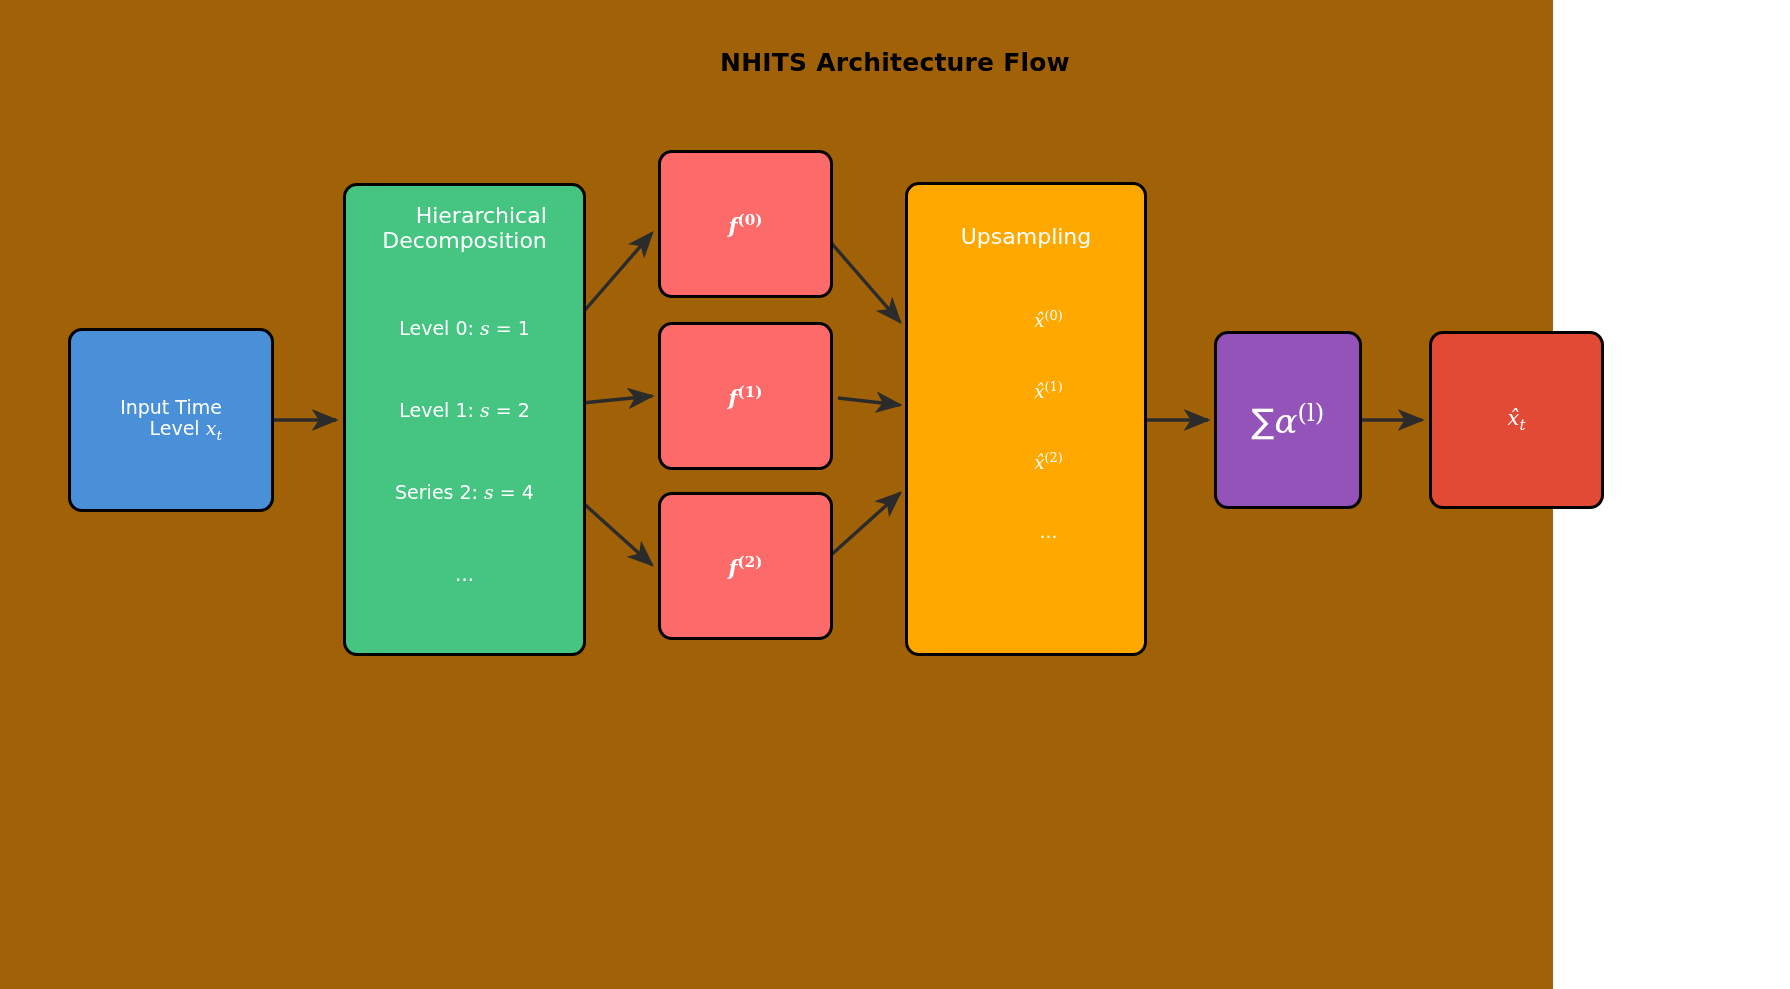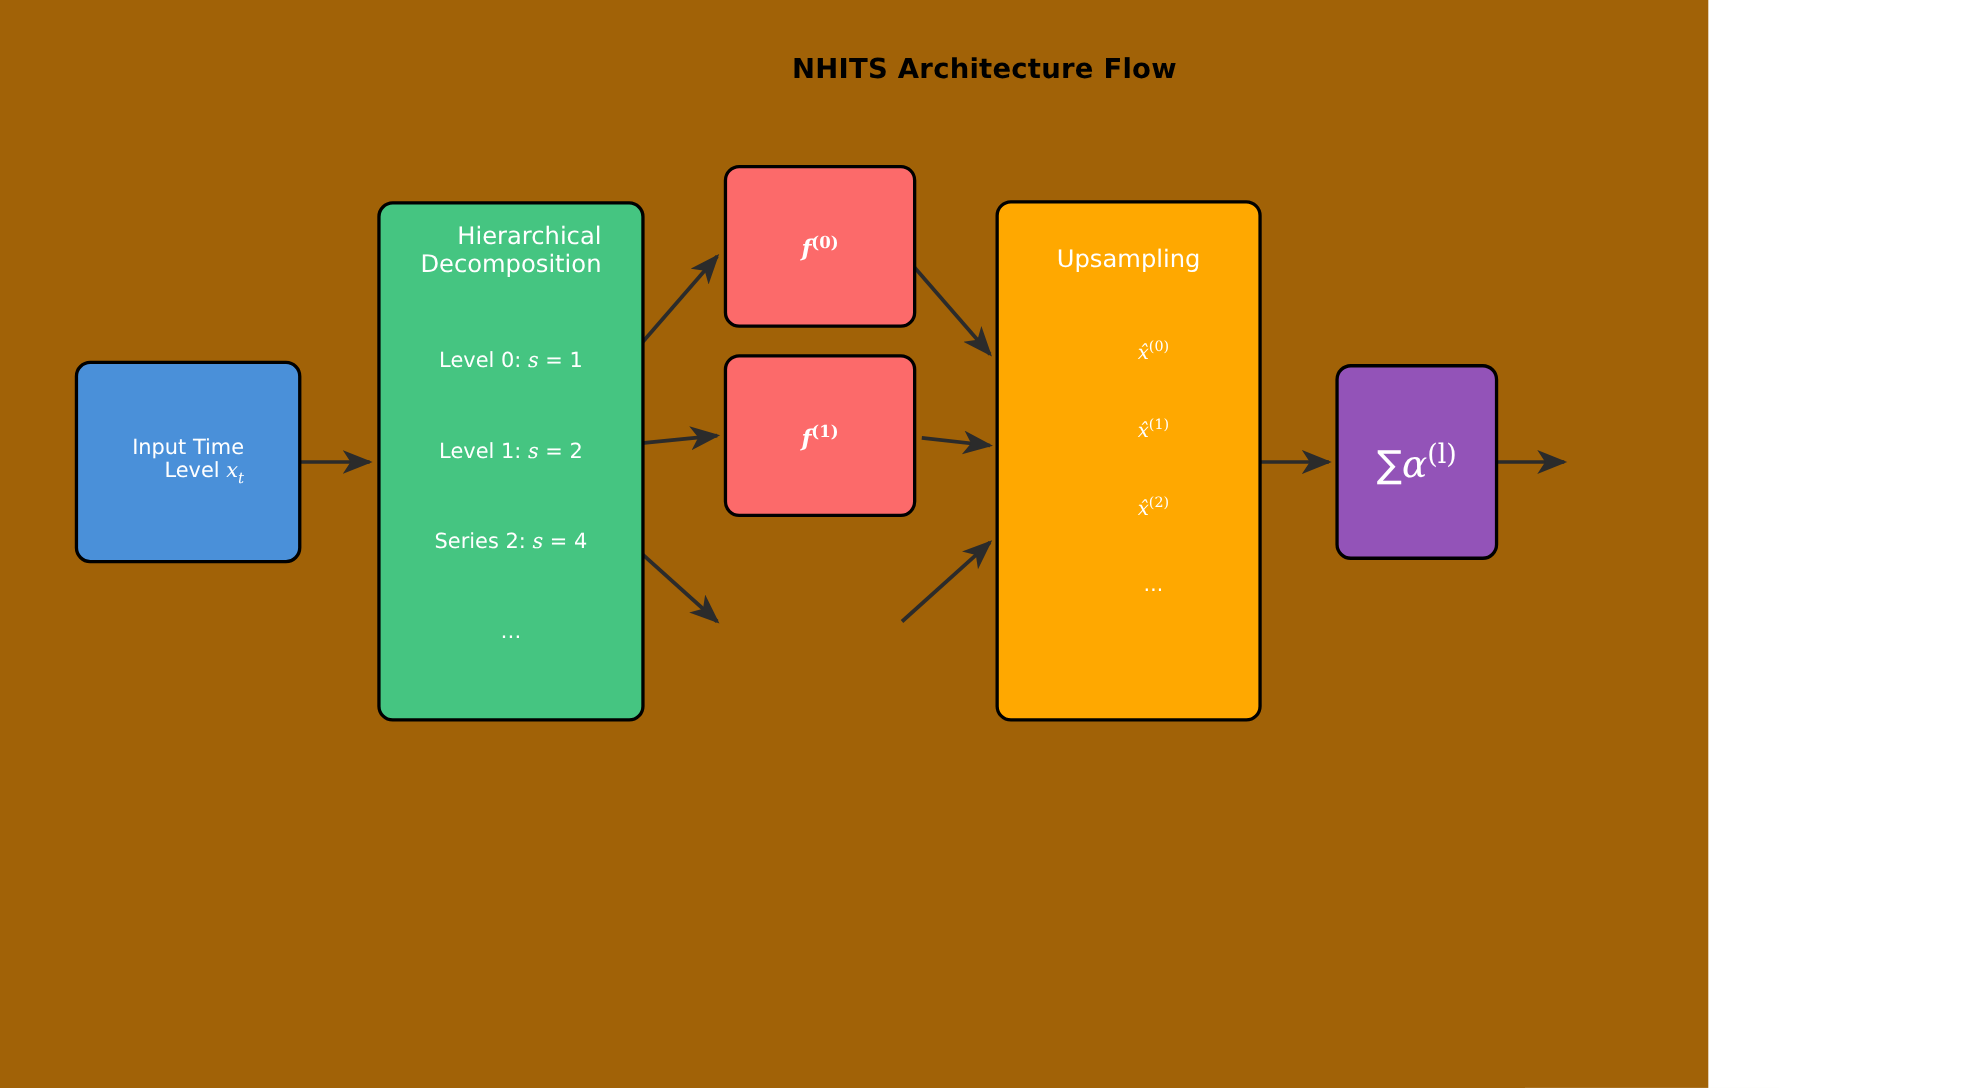--- a/index.html
+++ b/index.html
@@ -207,20 +207,25 @@
   <div class="node fnode" id="f0">
     <div class="flabel">
       <span class="mathi">f</span><span class="sup">(0)</span>
     </div>
   </div>
   <div class="node fnode" id="f1">
     <div class="flabel">
       <span class="mathi">f</span><span class="sup">(1)</span>
     </div>
   </div>
+  <div class="node fnode" id="f2">
+    <div class="flabel">
+      <span class="mathi">f</span><span class="sup">(2)</span>
+    </div>
+  </div>
 
   <div class="node" id="ups-node">
     <div class="node-title">Upsampling</div>
     <div id="ups-items">
       <div class="uitem node-label-center">
         <span class="mathi">x̂</span><span class="sup">(0)</span>
       </div>
       <div class="uitem node-label-center">
         <span class="mathi">x̂</span><span class="sup">(1)</span>
       </div>
@@ -230,14 +235,19 @@
       <div class="uitem node-label-center">…</div>
     </div>
   </div>
 
   <div class="node" id="sum-node">
     <div class="slabel">
       <span>∑</span><span class="mathi">α</span><span class="sup">(l)</span>
     </div>
   </div>
 
+  <div class="node" id="out-node">
+    <div class="olabel">
+      <span class="mathi">x̂</span><span class="subi">t</span>
+    </div>
+  </div>
 
 </div>
 
 </body></html>

